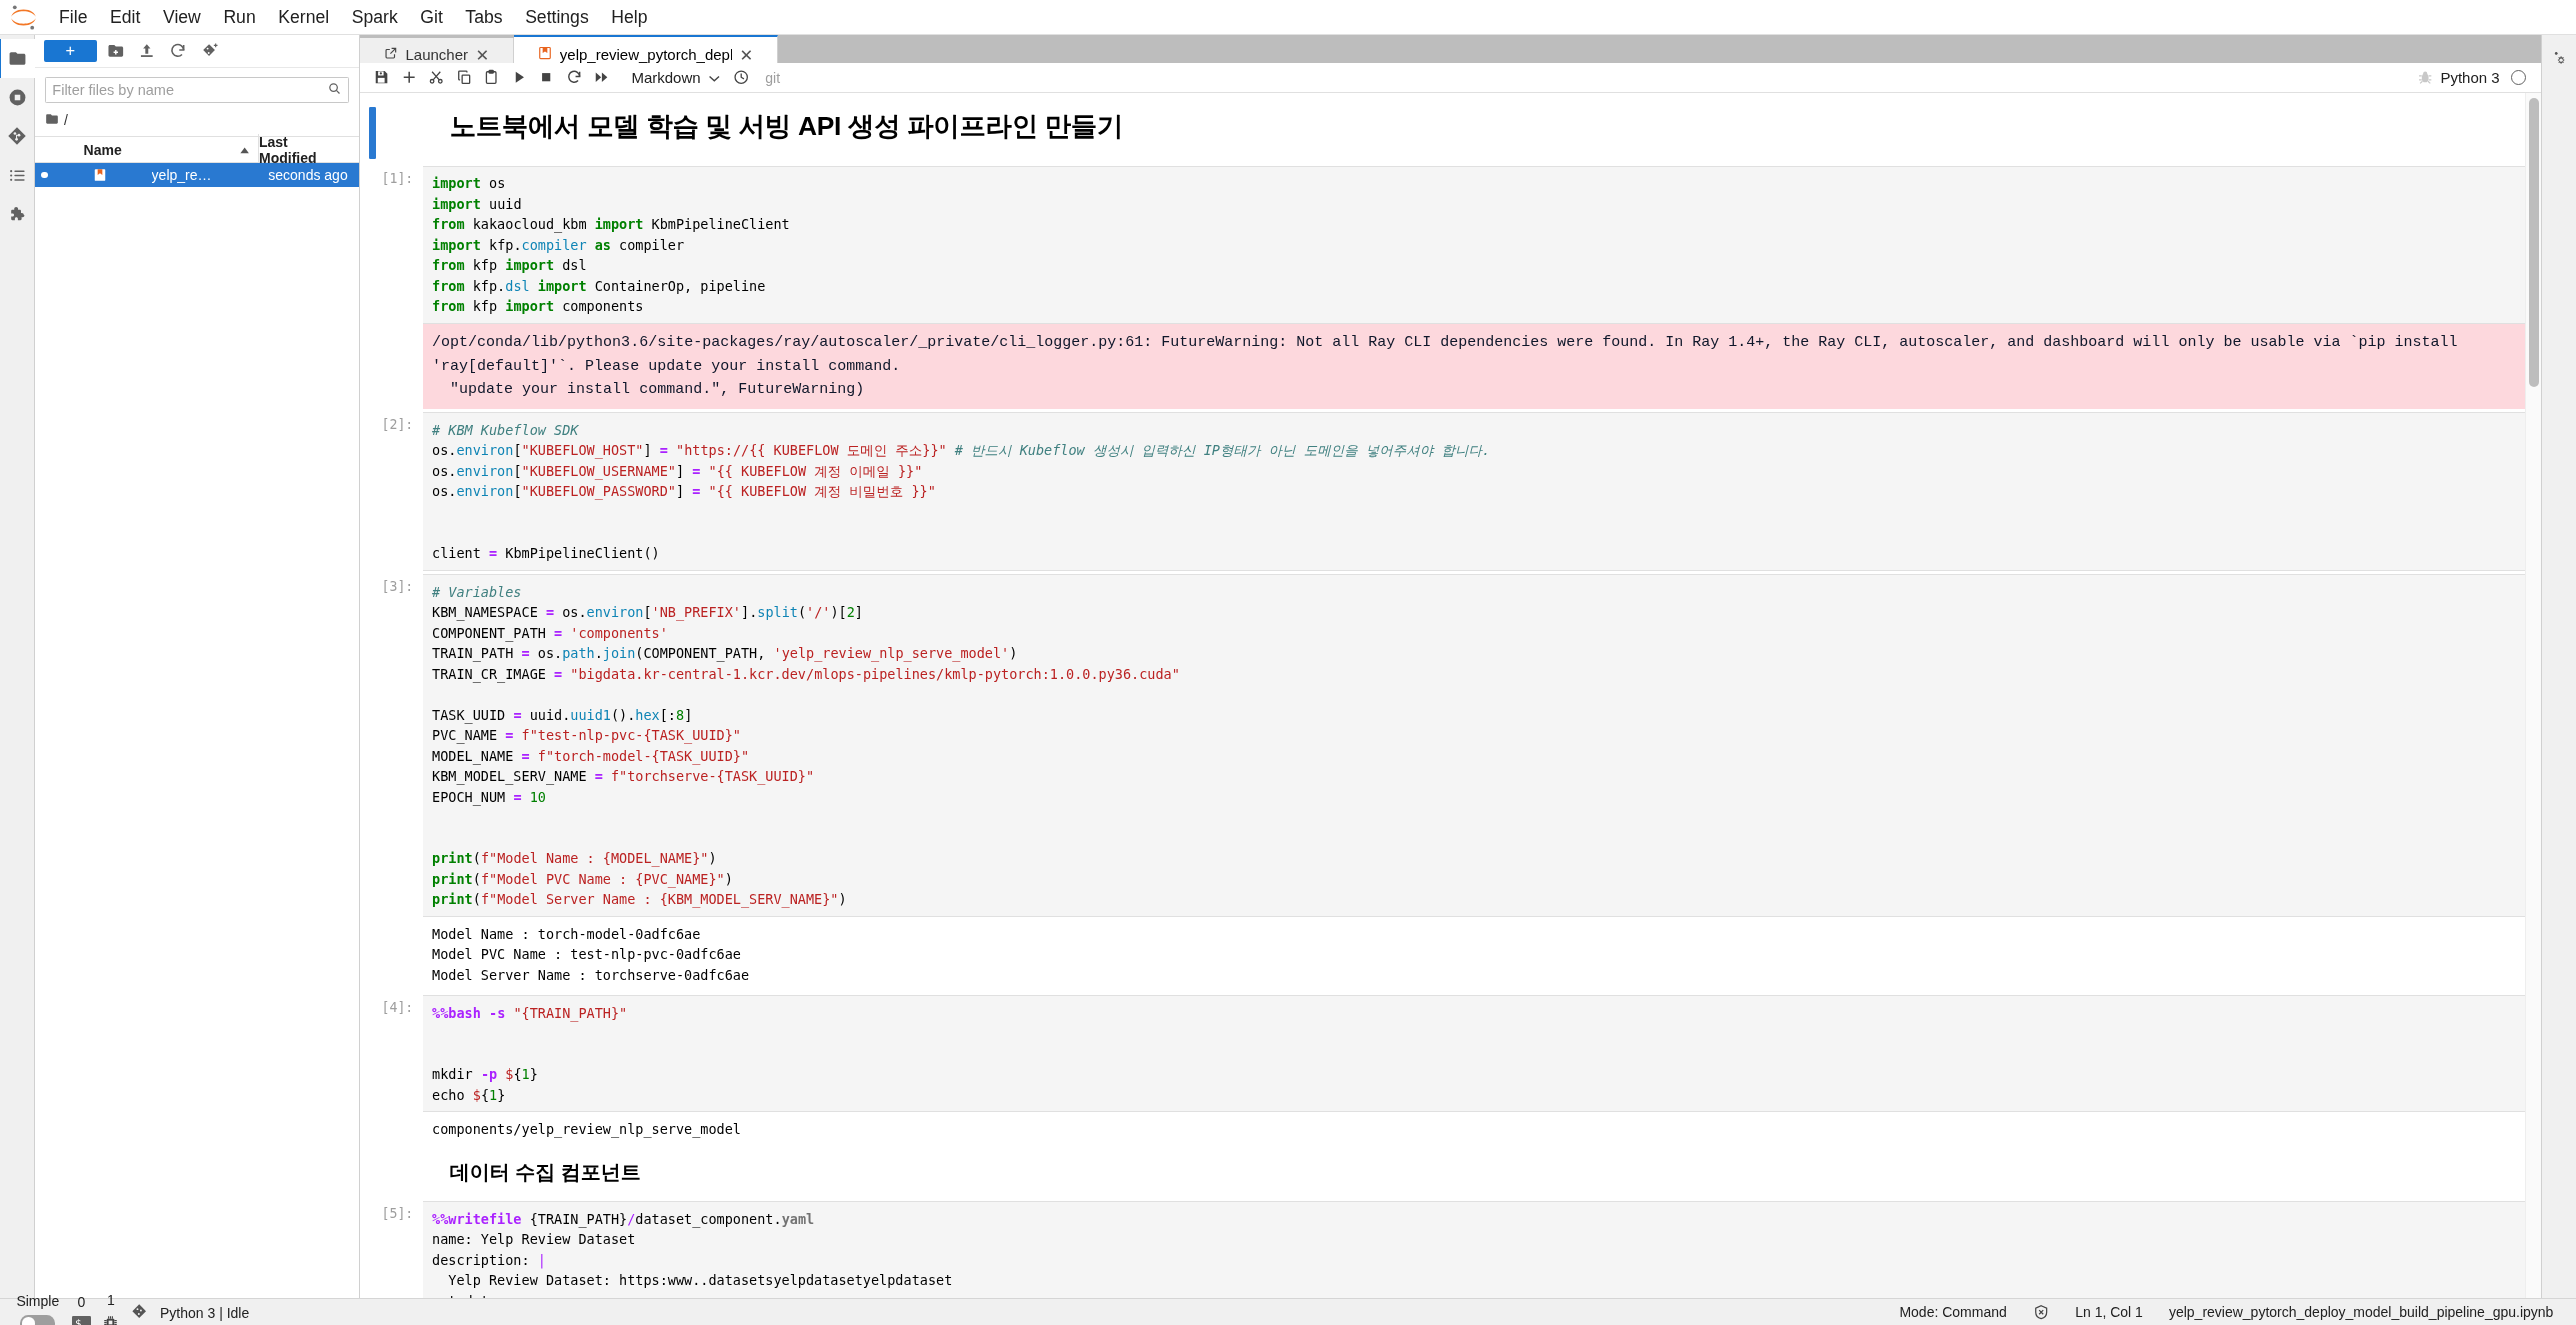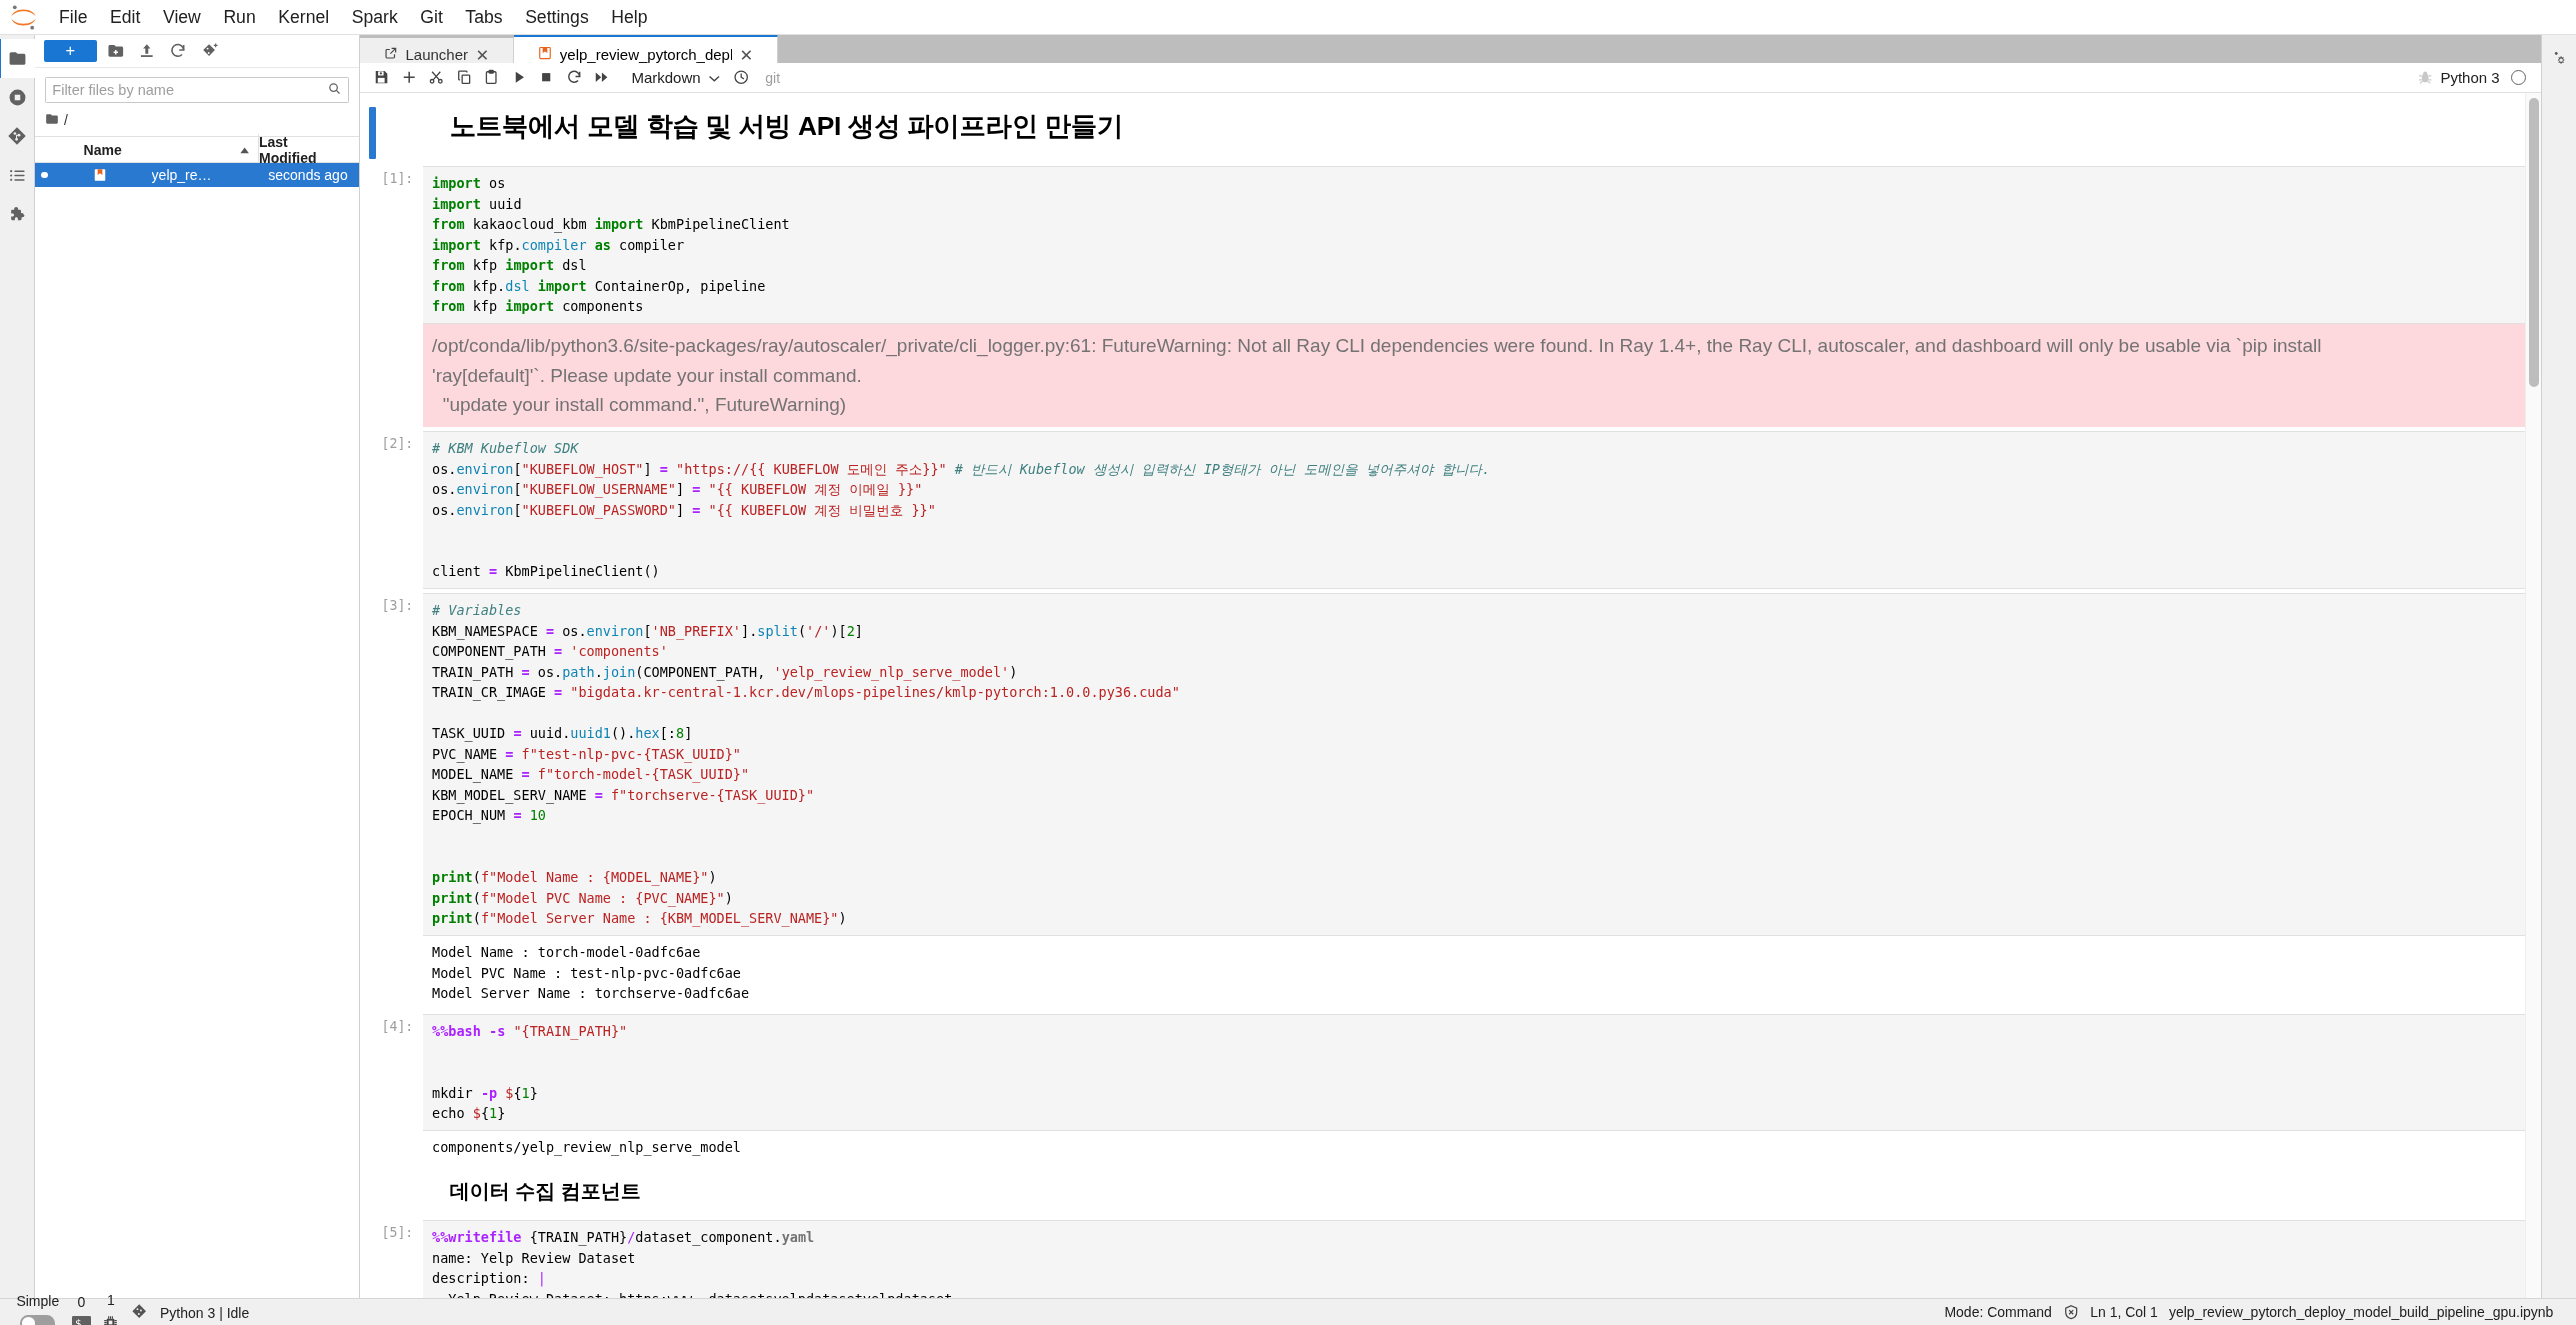--- a/index.html
+++ b/index.html
@@ -129,22 +129,22 @@
     padding:6.3px 0 6.3px 8.8px;
     font-family:"DejaVu Sans Mono", monospace; font-size:13.5px; line-height:1.52; color:#000;
     white-space:pre; overflow:hidden;
   }
   .out-area {
     padding:6.3px 0 6.3px 8.8px; font-family:"DejaVu Sans Mono", monospace;
     font-size:13.5px; line-height:1.52; color:#000; white-space:pre; overflow:hidden;
   }
   .out-err {
     background:#fdd8dd; padding:7.5px 0 7.5px 8.8px;
-    font-family:Liberation Sans, sans-serif; font-size:19px; line-height:1.55;
-    color:#737373; white-space:pre; overflow:hidden;
+    font-family:Liberation Mono, monospace; font-size:15px; line-height:1.55;
+    color:#0f172a; white-space:pre; overflow:hidden;
   }
 
   
   .k  { color:#008000; font-weight:bold; }   
   .nb { color:#0e84b5; }                      
   .s  { color:#bb2222; }                      
   .c  { color:#408080; font-style:italic; }   
   .o  { color:#aa22ff; font-weight:bold; }    
   .m  { color:#008000; }                      
   .fn { color:#737373;font-weight:bold; }                      
@@ -156,21 +156,21 @@
     width:35px; background:#f0f0f0; border-left:0.6px solid #d0d0d0;
     display:flex; flex-direction:column; align-items:center; flex:none; padding-top:5px;
   }
 
   
   .statusbar {
     height:28px; background:#f0f0f0; border-top:0.6px solid #d5d5d5;
     display:flex; align-items:center; flex:none; font-size:14px; color:#212121;
   }
   .sb-left { display:flex; align-items:center; gap:12.6px; padding-left:16.4px; }
-  .sb-right { display:flex; align-items:center; gap:11px; padding-right:22.6px; margin-left:auto; }
+  .sb-right { display:flex; align-items:center; gap:26px; padding-right:22.6px; margin-left:auto; }
   .toggle {
     width:35px; height:16.4px; border-radius:8.2px; background:#9e9e9e; position:relative; cursor:default;
   }
   .toggle .knob { position:absolute; left:1.9px; top:1.9px; width:12.6px; height:12.6px; border-radius:50%; background:#fff; }
   .sb-item { display:flex; align-items:center; gap:6.3px; cursor:default;flex-direction:column; }
   .term-badge {
     background:#616161; color:#fff; font-family:"DejaVu Sans Mono", monospace;
     font-size:10.7px; padding:1.3px 3.1px; border-radius:1.3px; line-height:1.1;
   }
 </style>

